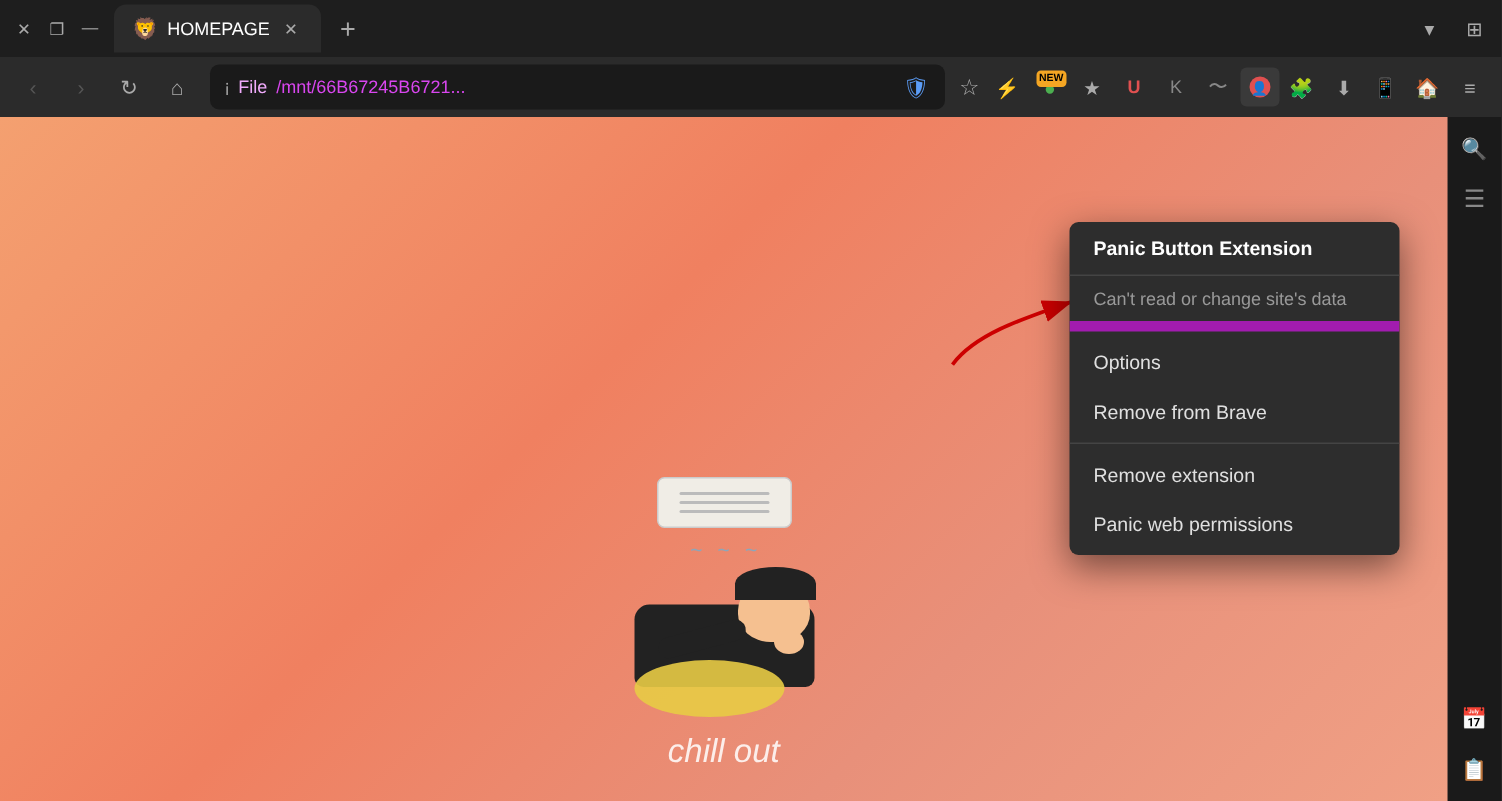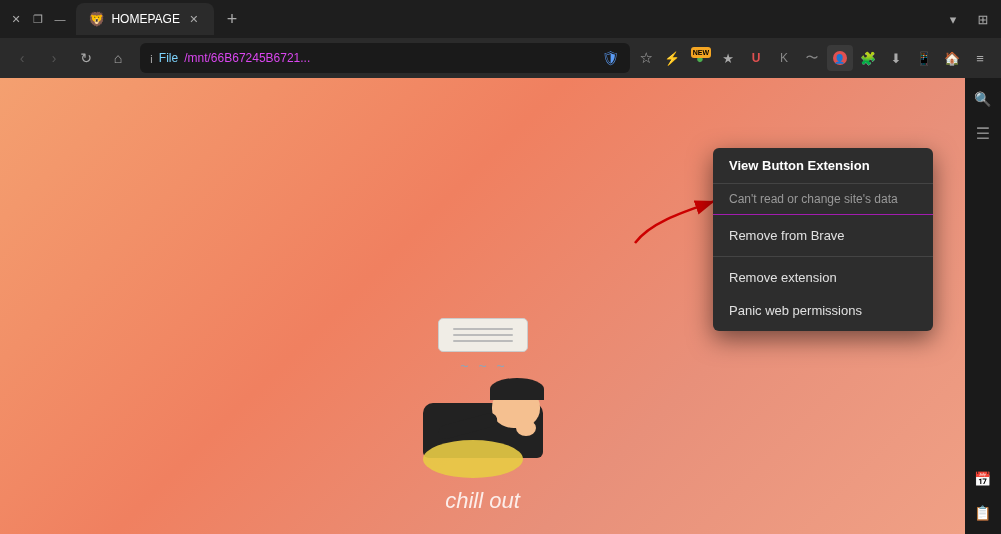--- a/index.html
+++ b/index.html
@@ -58,21 +58,21 @@
       height: 30px;
       background: #1a1a1a;
       border-radius: 6px;
       display: flex;
       align-items: center;
       padding: 0 10px;
       gap: 6px;
       margin: 0 4px;
     }
     .security-icon { font-size: 11px; color: #aaa; }
-    .file-label { color: #7dd3fc; font-size: 12px; }
+    .file-label { color: #f0abfc; font-size: 12px; }
     .address-text { color: #d946ef; font-size: 12px; flex: 1; }
     .bookmark-icon { color: #aaa; font-size: 13px; }
     .shield-icon-addr { color: #5b9cf6; font-size: 14px; }
 
     .toolbar-icons { display: flex; align-items: center; gap: 2px; }
     .tb-icon { width: 26px; height: 26px; display: flex; align-items: center; justify-content: center; color: #aaa; font-size: 13px; cursor: pointer; border-radius: 4px; position: relative; }
     .tb-icon.active { color: #fff; }
     .tb-icon .badge {
       position: absolute; top: 2px; right: 2px;
       background: #f5a623; color: #000; font-size: 7px; font-weight: bold;
@@ -117,21 +117,21 @@
       padding: 10px 16px;
       color: #fff;
       font-size: 13px;
       font-weight: 600;
       border-bottom: 1px solid #444;
     }
     .menu-subheader {
       padding: 8px 16px;
       color: #999;
       font-size: 12px;
-      border-bottom: 1px solid #a21caf;
+      border-bottom: 7px solid #a21caf;
     }
     .menu-item {
       padding: 9px 16px;
       color: #e0e0e0;
       font-size: 13px;
       cursor: pointer;
       display: flex;
       align-items: center;
     }
     .menu-divider { height: 1px; background: #444; }
@@ -255,23 +255,24 @@
       <svg style="position:absolute;top:115px;right:245px;width:90px;height:55px;overflow:visible;pointer-events:none;">
         <defs>
           <marker id="arrowhead" markerWidth="8" markerHeight="6" refX="8" refY="3" orient="auto">
             <polygon points="0 0, 8 3, 0 6" fill="#cc0000"></polygon>
           </marker>
         </defs>
         <path d="M 5 50 C 20 30, 50 20, 85 8" stroke="#cc0000" stroke-width="2.5" fill="none" marker-end="url(#arrowhead)"></path>
       </svg>
 
       <div class="context-menu">
-        <div class="menu-header">View Button Extension</div>
+        <div class="menu-header">Panic Button Extension</div>
         <div class="menu-subheader">Can't read or change site's data</div>
         <div class="menu-section">
+          <div class="menu-item">Options</div>
           <div class="menu-item">Remove from Brave</div>
         </div>
         <div class="menu-divider"></div>
         <div class="menu-section">
           <div class="menu-item">Remove extension</div>
           <div class="menu-item">Panic web permissions</div>
         </div>
       </div>
     </div>
 

